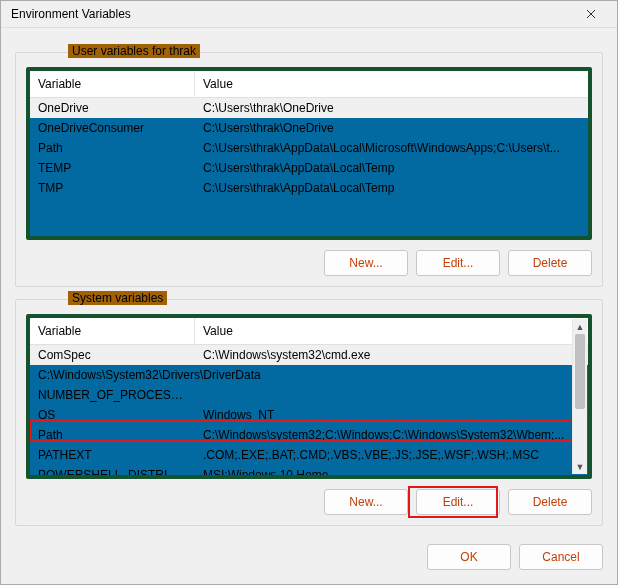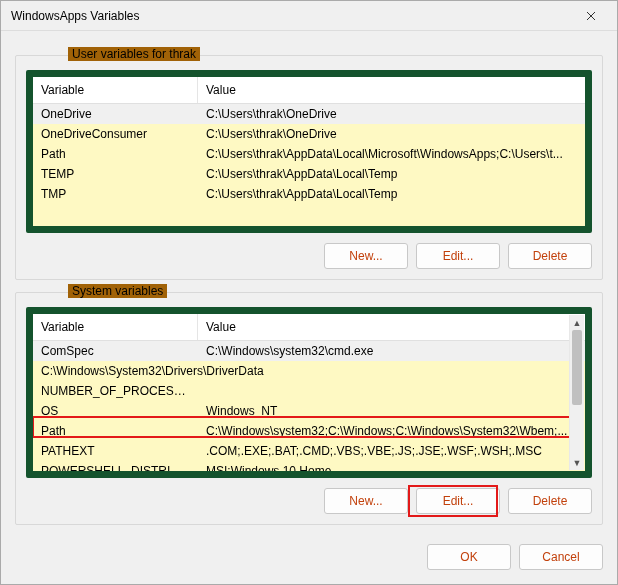--- a/index.html
+++ b/index.html
@@ -56,22 +56,22 @@
     position: absolute;
     top: -9px;
     left: 8px;
     padding: 0 4px;
     background: #a16207;
     color: #000;
     font-size: 12px;
     margin-left: 44px;
   }
   .listbox {
-    background: #fef9c3;
-    border: 7px solid #14532d;
+    background: #0369a1;
+    border: 4px solid #14532d;
     border-radius: 2px;
     position: relative;
   }
   .lb-header {
     display: flex;
     border-bottom: 1px solid #e0e0e0;
     background: #fff;
   }
   .lb-header div {
     padding: 6px 8px;
@@ -86,21 +86,21 @@
   .row {
     display: flex;
     padding: 3px 0;
     font-size: 12px;
     color: #000;
   }
   .row.sel { background: #f0f0f0; }
   .row .c1 { width: 165px; flex: 0 0 165px; padding: 0 8px; overflow: hidden; white-space: nowrap; text-overflow: ellipsis; }
   .row .c2 { flex: 1; padding: 0 8px; overflow: hidden; white-space: nowrap; text-overflow: ellipsis; }
   .sys-body { height: 130px; position: relative; }
-  .user-body { height: 122px; }
+  .user-body { height: 138px; }
   .scrollbar {
     position: absolute;
     right: 1px; top: 1px; bottom: 1px;
     width: 15px;
     background: #f0f0f0;
     border-left: 1px solid #e8e8e8;
     display: flex; flex-direction: column;
   }
   .sb-arrow { height: 15px; display:flex; align-items:center; justify-content:center; color:#555; font-size:9px;}
   .sb-track { flex:1; position:relative; }
@@ -137,21 +137,21 @@
   }
   .hl-row { left: -1px; right: 14px; }
   .hl-btn { }
 </style>
 </head>
 <body>
 
 <div class="dialog">
 
   <div class="titlebar">
-    <span class="title">WindowsApps Variables</span>
+    <span class="title">Environment Variables</span>
     <div class="close">
       <svg viewBox="0 0 10 10">
           <path d="M1 1 L9 9 M9 1 L1 9" stroke="#333" stroke-width="1" fill="none"></path>
         </svg>
     </div>
   </div>
 
   <div class="content">
 
     <div class="group">

